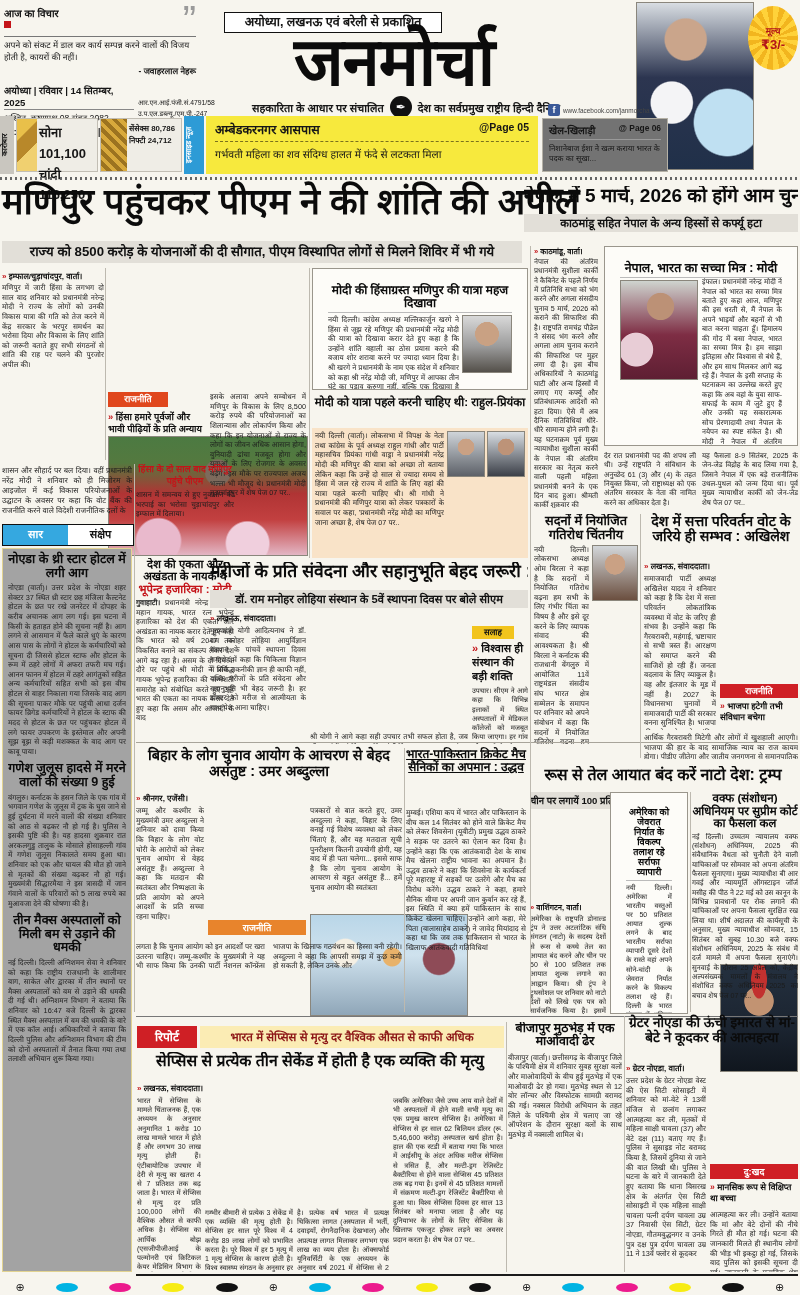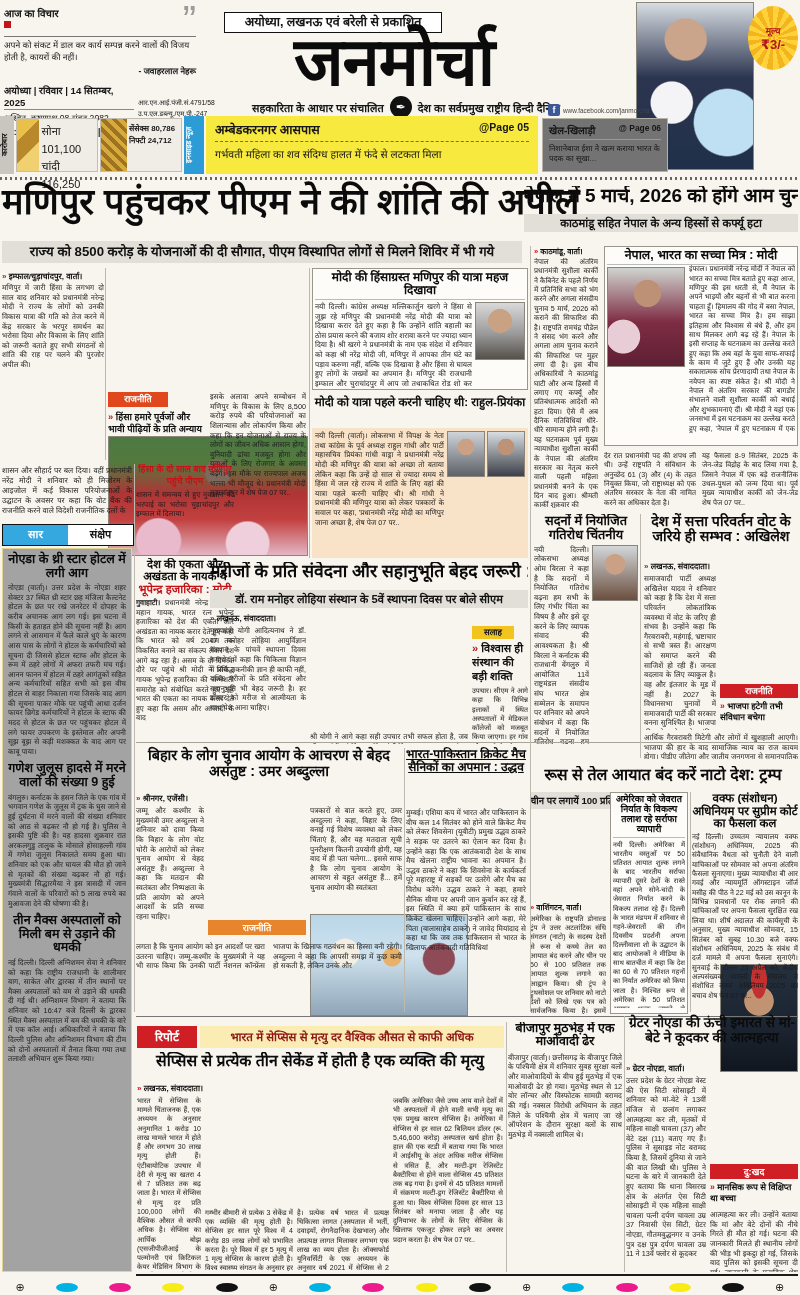--- a/index.html
+++ b/index.html
@@ -8,21 +8,21 @@
   .abs{position:absolute;}
   .hl{font-weight:900;color:#0b0b0b;line-height:1.08;}
   .bd{font-size:7.3px;line-height:1.32;text-align:justify;color:#1c1c1c;overflow:hidden;}
   .by{font-size:8px;font-weight:bold;color:#111;}
   .mk{color:#c41419;font-weight:900;}
   .sub{background:#e2dfd8;font-weight:bold;text-align:center;color:#111;overflow:hidden;white-space:nowrap;}
   .lblr{background:#cf1f25;color:#fff;font-weight:bold;text-align:center;overflow:hidden;}
   .lblo{background:#e8842c;color:#fff;font-weight:bold;text-align:center;overflow:hidden;}
   .lbly{background:#f2c41d;color:#111;font-weight:bold;text-align:center;overflow:hidden;}
   .pull{font-weight:bold;color:#101010;line-height:1.25;overflow:hidden;}
-  .box{border:1px solid #9a968c;background:#fdfcf8;box-sizing:border-box;padding:2px;overflow:hidden;}
+  .box{border:1px solid #9a968c;background:#fdfcf8;box-sizing:border-box;padding:15px;overflow:hidden;}
   .ph{overflow:hidden;position:relative;border:1px solid #8a867c;box-sizing:border-box;}
   .vtxt{writing-mode:vertical-rl;transform:rotate(180deg);text-align:center;}
   .vr{position:absolute;width:1px;background:#bdb9af;}
   .hr{position:absolute;height:1px;background:#a8a49a;}
   .nowrap{white-space:nowrap;overflow:hidden;}
   .ctr{text-align:center;}
   .dot{width:22px;height:9px;border-radius:50%;}
   .reg{font-size:11px;color:#222;line-height:12px;}
 </style>
 </head>
@@ -79,21 +79,21 @@
   </div>
   <div class="abs" style="left:548px;top:104px;display:flex;align-items:center;gap:3px;">
     <span style="width:12px;height:12px;background:#3b5998;border-radius:2px;color:#fff;font-weight:900;font-size:9px;display:inline-flex;align-items:center;justify-content:center;">f</span>
     <span style="font-size:6.4px;color:#444;">www.facebook.com/janmorcha</span>
   </div>
 
   <div class="abs vtxt" style="left:0;top:116px;width:14px;height:58px;background:#c9c6bf;font-size:7.6px;font-weight:900;">कारोबार</div>
 
   <div class="abs" style="left:16px;top:118px;width:82px;height:54px;background:#efede6;border:1px solid #c2beb4;display:flex;box-sizing:border-box;">
     <div style="width:26px;height:100%;background:linear-gradient(135deg,#e9c04a 0 30%,#b8882a 31% 60%,#f0d070 61%);"></div>
-    <div style="padding:4px 2px;font-size:11px;font-weight:normal;line-height:1.6;">
+    <div style="padding:4px 2px;font-size:13px;font-weight:bold;line-height:1.6;">
       <div><span>सोना</span> <span>101,100</span></div>
       <div><span>चांदी</span> <span>116,250</span></div>
     </div>
   </div>
   <div class="abs" style="left:100px;top:118px;width:82px;height:54px;background:#efede6;border:1px solid #c2beb4;display:flex;box-sizing:border-box;">
     <div style="width:26px;height:100%;background:repeating-linear-gradient(45deg,#d8a93c 0 4px,#9c7320 4px 8px);"></div>
     <div style="padding:4px 2px;font-size:7.8px;font-weight:bold;line-height:1.6;">
       <div><span>सेंसेक्स</span> <span>80,786</span></div>
       <div><span>निफ्टी</span> <span>24,712</span></div>
     </div>

